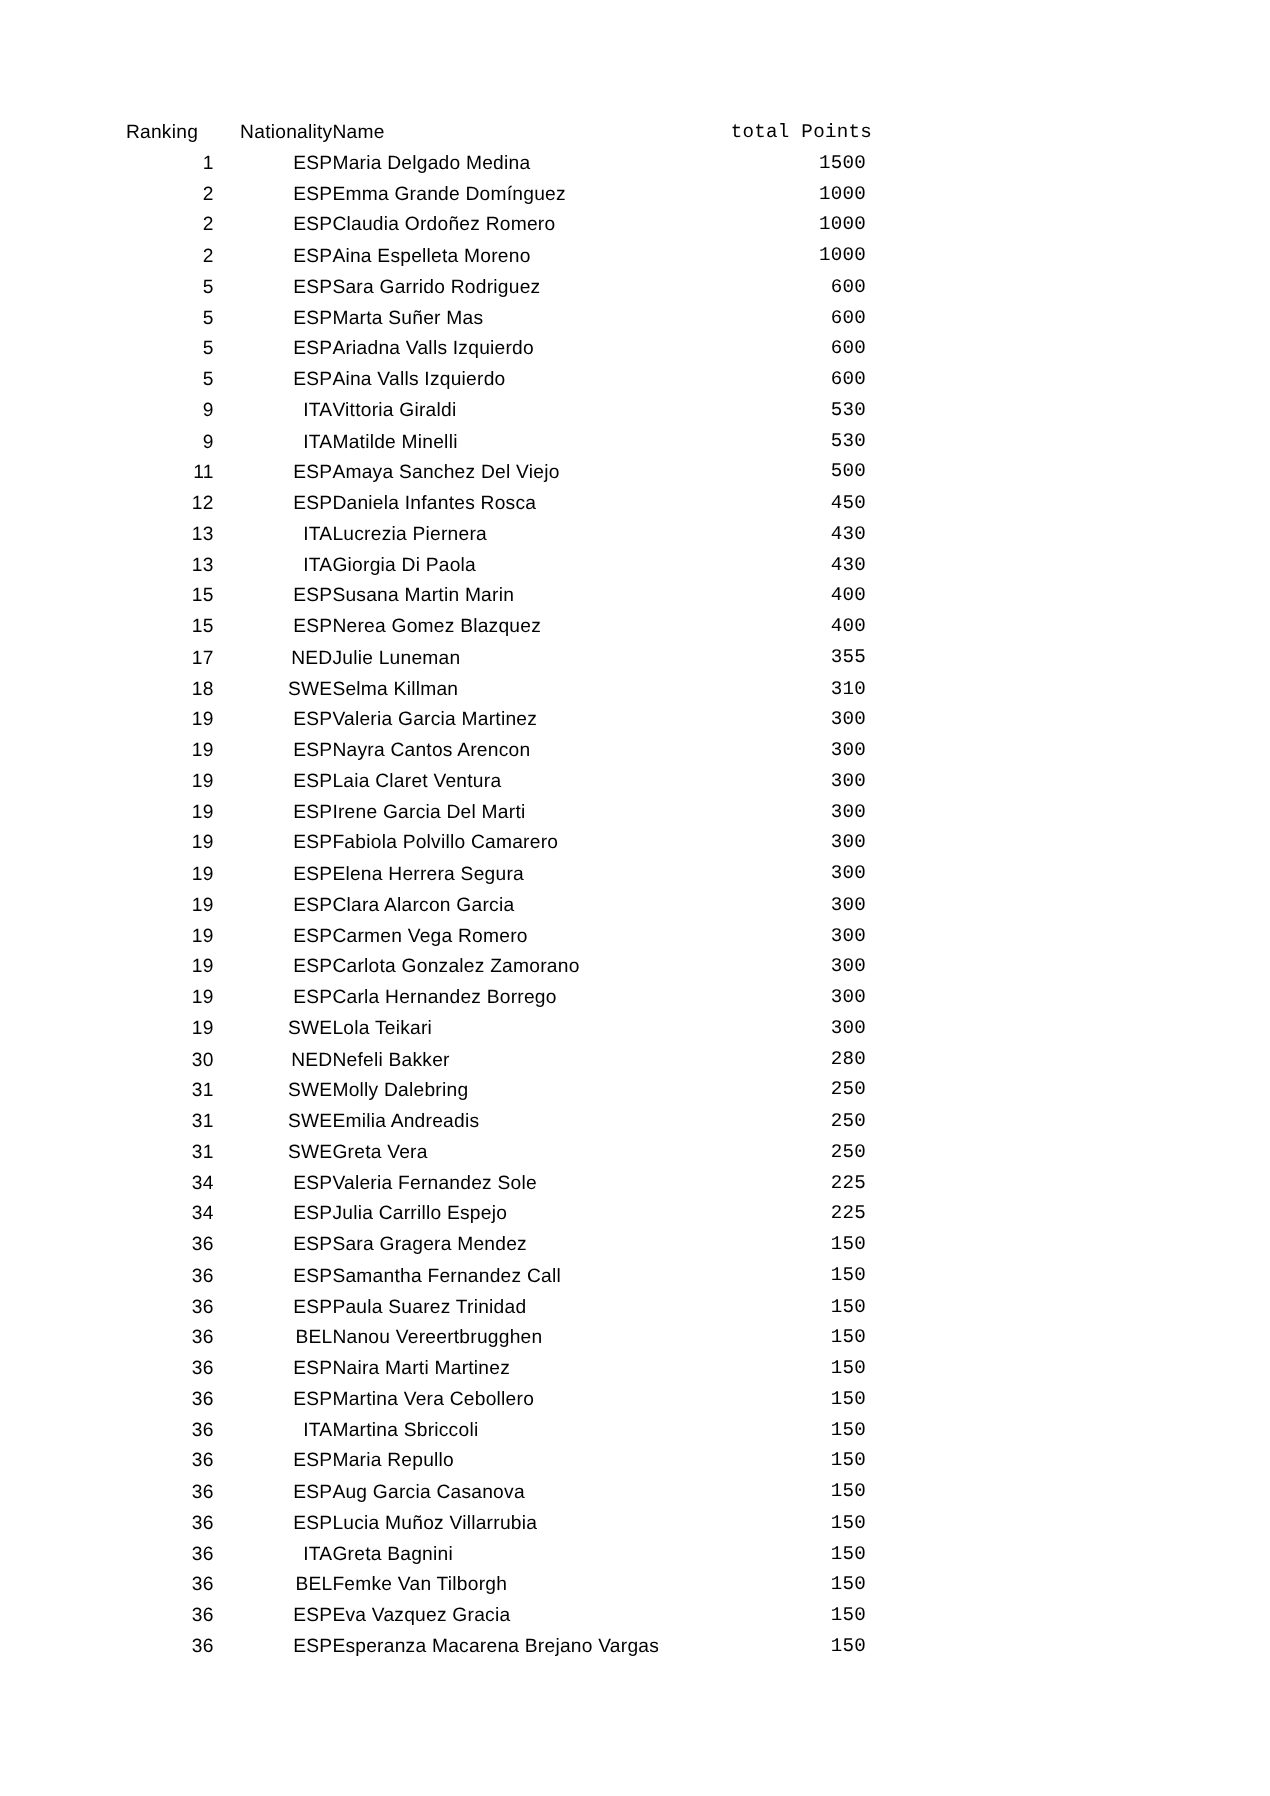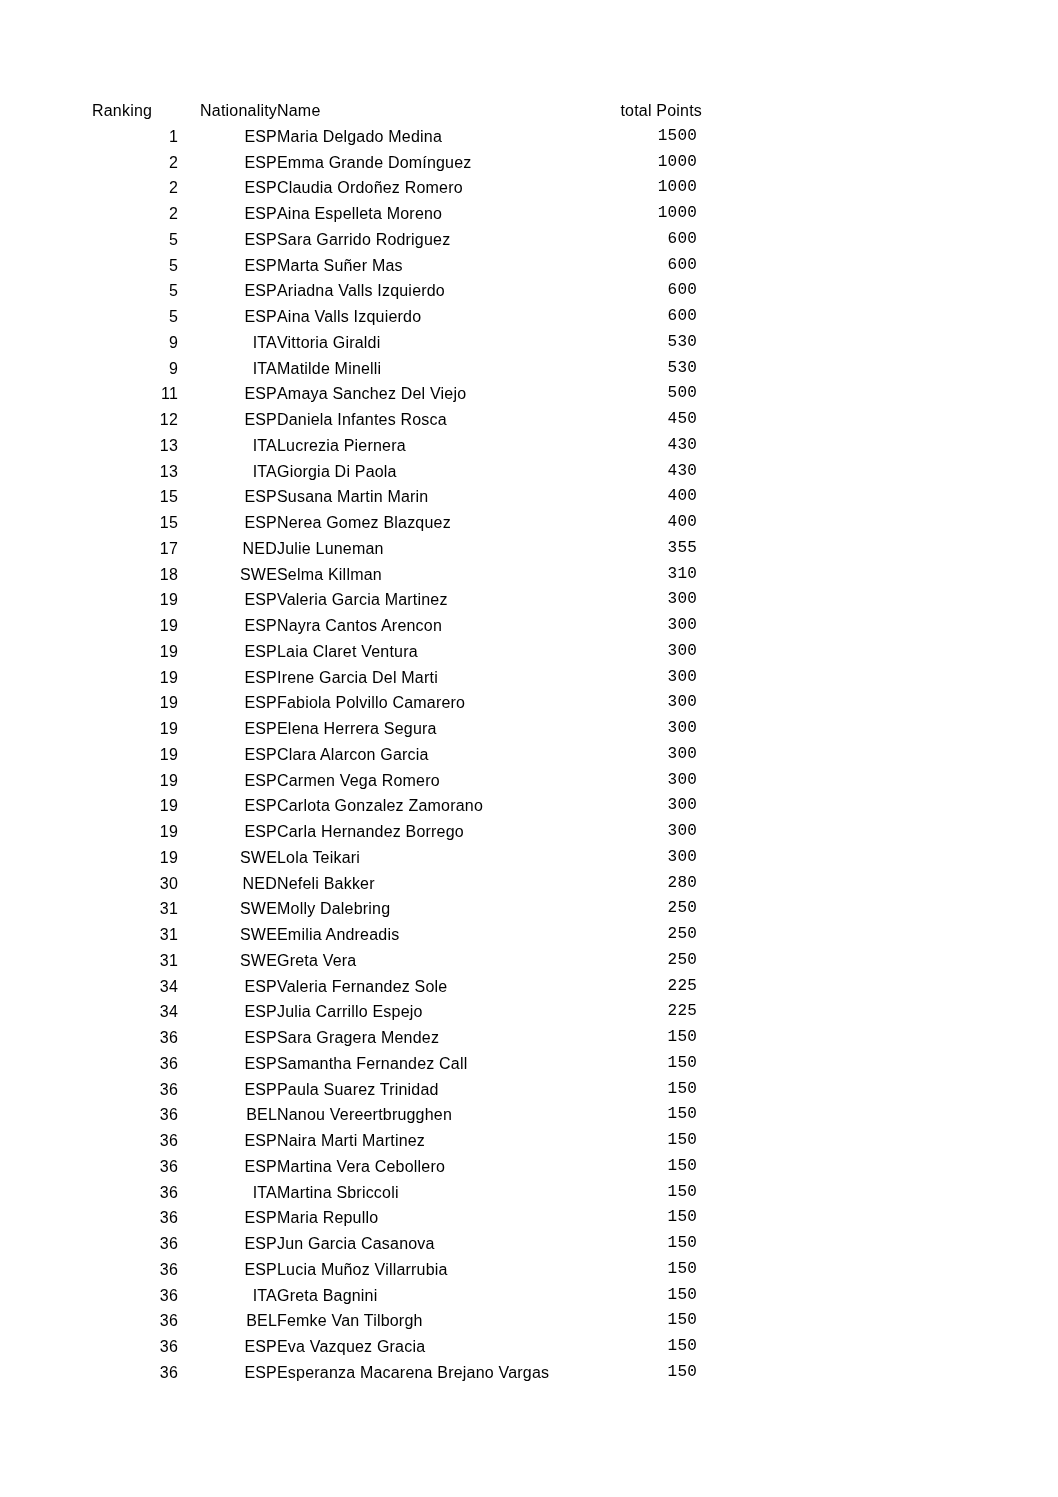--- a/index.html
+++ b/index.html
@@ -39,28 +39,28 @@
     font-weight: normal;
     white-space: nowrap;
     overflow: visible;
     vertical-align: middle;
   }
   col.c-rank   { width: 86px; }
   col.c-nat    { width: 99px; }
   col.c-name   { width: 332px; }
   col.c-points { width: 93px; }
 
-  th.h-rank    { text-align: left; }
+  th.h-rank    { text-align: center; }
   td.cell-ranking { text-align: right; }
 
   th.h-nat, td.cell-nationality { text-align: right; padding-left: 7px; }
 
   th.h-name, td.cell-name { text-align: left; }
 
-  th.h-points  { text-align: right; }
+  th.h-points  { text-align: right; font-family: Liberation Mono, monospace; }
   td.cell-points { text-align: right; padding-right: 5px; font-family: Liberation Mono, monospace; }
 </style>
 </head>
 <body>
 
 <div class="page">
   <table class="ranking-table">
     <colgroup>
       <col class="c-rank">
       <col class="c-nat">
@@ -330,21 +330,21 @@
         </tr>
         <tr>
           <td class="cell-ranking">36</td>
           <td class="cell-nationality">ESP</td>
           <td class="cell-name">Maria Repullo</td>
           <td class="cell-points">150</td>
         </tr>
         <tr>
           <td class="cell-ranking">36</td>
           <td class="cell-nationality">ESP</td>
-          <td class="cell-name">Jun Garcia Casanova</td>
+          <td class="cell-name">Aug Garcia Casanova</td>
           <td class="cell-points">150</td>
         </tr>
         <tr>
           <td class="cell-ranking">36</td>
           <td class="cell-nationality">ESP</td>
           <td class="cell-name">Lucia Muñoz Villarrubia</td>
           <td class="cell-points">150</td>
         </tr>
         <tr>
           <td class="cell-ranking">36</td>

